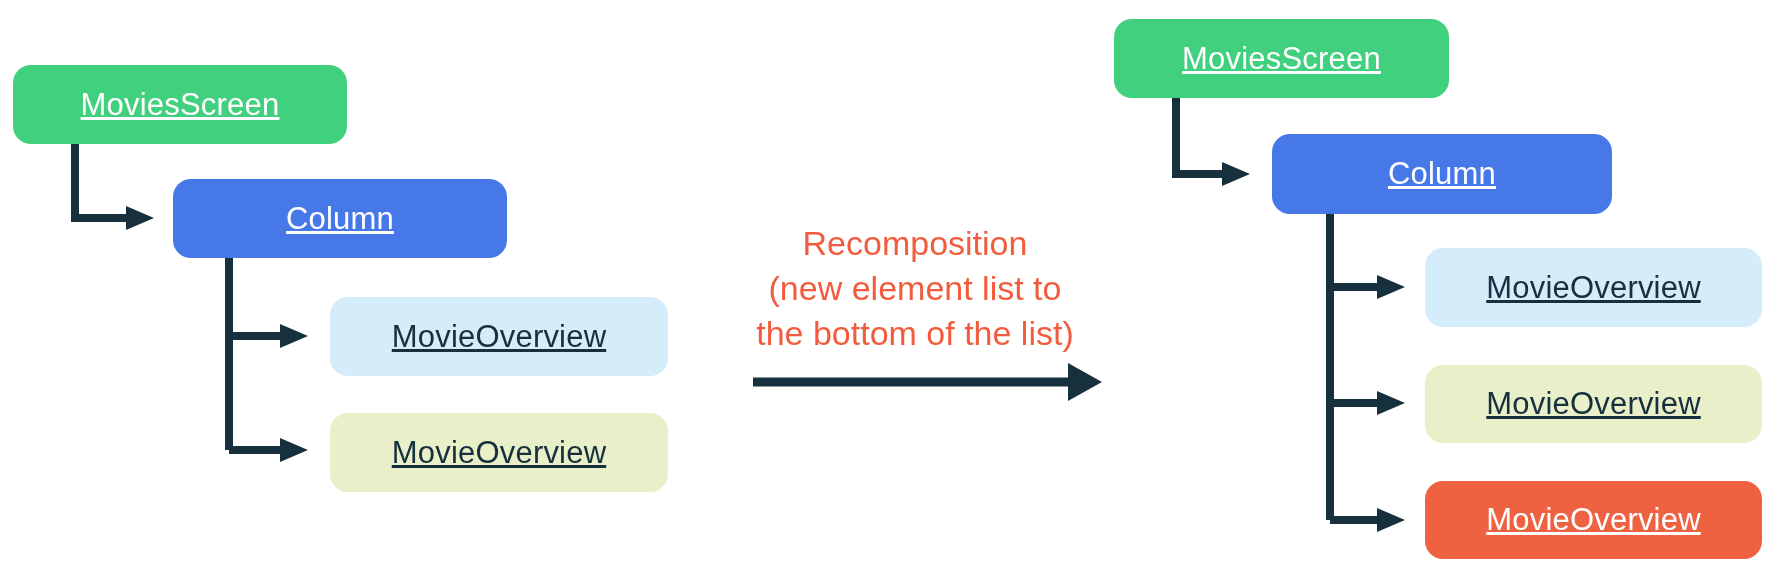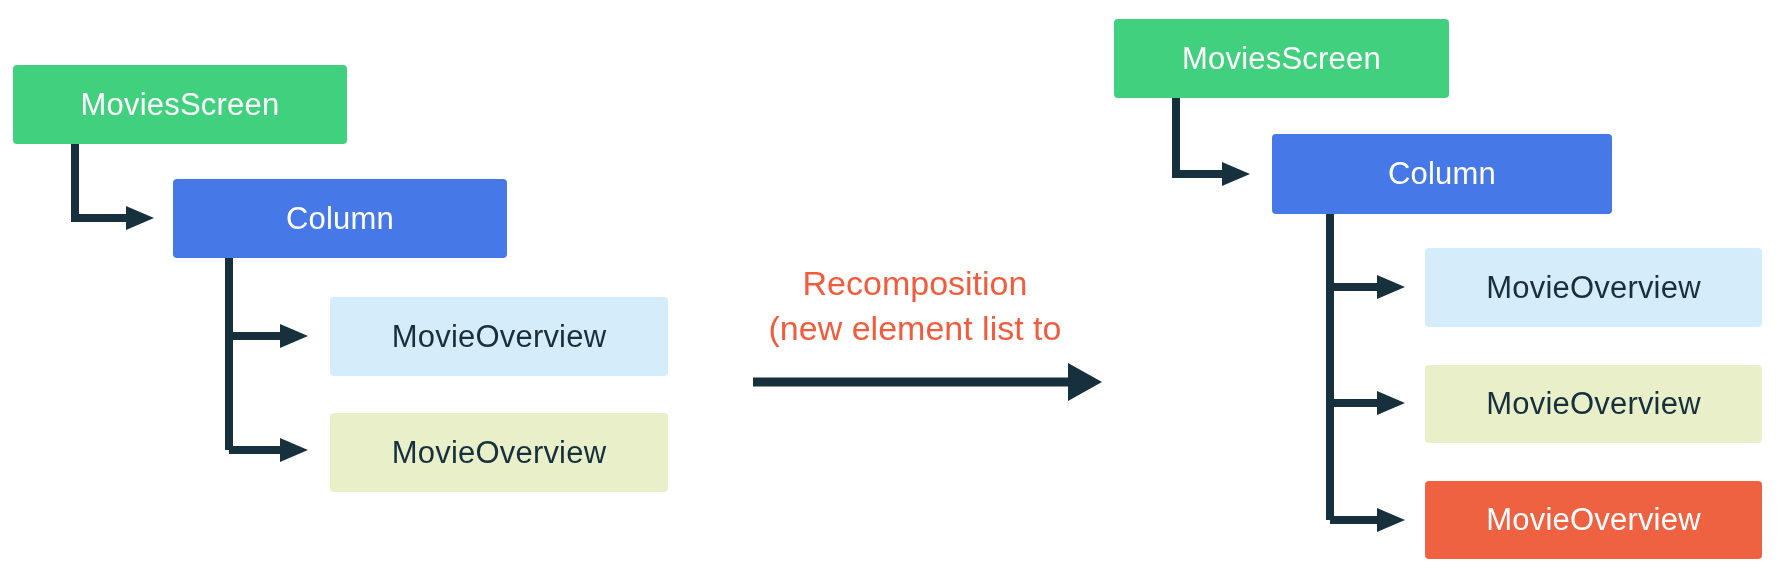--- a/index.html
+++ b/index.html
@@ -31,41 +31,41 @@
   }
   .connectors .mainline {
     stroke-width: 9;
   }
   .connectors .head {
     fill: var(--connector-dark, #17303E);
     stroke: none;
   }
   .node {
     position: absolute;
-    border-radius: 4px;
+    border-radius: 18px;
     display: flex;
     align-items: center;
     justify-content: center;
     font-size: 31px;
     letter-spacing: 0.2px;
     white-space: nowrap;
+    text-decoration: underline;
   }
   .node.light-text { color: var(--text-light, #FFFFFF); }
   .node.dark-text  { color: var(--text-dark, #17303E); }
   .caption {
     position: absolute;
     left: 665px;
     top: 221px;
     width: 500px;
     text-align: center;
     color: var(--caption-orange, #F25C3C);
     font-size: 34px;
     line-height: 45px;
     font-weight: 400;
-    margin-top: 40px;
   }
 </style>
 </head>
 <body>
 
 <div class="canvas">
 
   <svg class="connectors" viewBox="0 0 1779 584" xmlns="http://www.w3.org/2000/svg">
 
     <g>
@@ -106,20 +106,21 @@
 
   <div class="node light-text" style="left: 173px; top: 179px; width: 334px; height: 79px; background-color: rgb(70, 120, 232);">Column</div>
 
   <div class="node dark-text" style="left: 330px; top: 297px; width: 338px; height: 79px; background-color: rgb(213, 236, 251);">MovieOverview</div>
 
   <div class="node dark-text" style="left: 330px; top: 413px; width: 338px; height: 79px; background-color: rgb(233, 240, 201);">MovieOverview</div>
 
   <div class="caption">
     <div>Recomposition</div>
     <div>(new element list to</div>
+    <div>the bottom of the list)</div>
   </div>
 
   <div class="node light-text" style="left: 1114px; top: 19px; width: 335px; height: 79px; background-color: rgb(65, 208, 126);">MoviesScreen</div>
 
   <div class="node light-text" style="left: 1272px; top: 134px; width: 340px; height: 80px; background-color: rgb(70, 120, 232);">Column</div>
 
   <div class="node dark-text" style="left: 1425px; top: 248px; width: 337px; height: 79px; background-color: rgb(213, 236, 251);">MovieOverview</div>
 
   <div class="node dark-text" style="left: 1425px; top: 365px; width: 337px; height: 78px; background-color: rgb(233, 240, 201);">MovieOverview</div>
 

